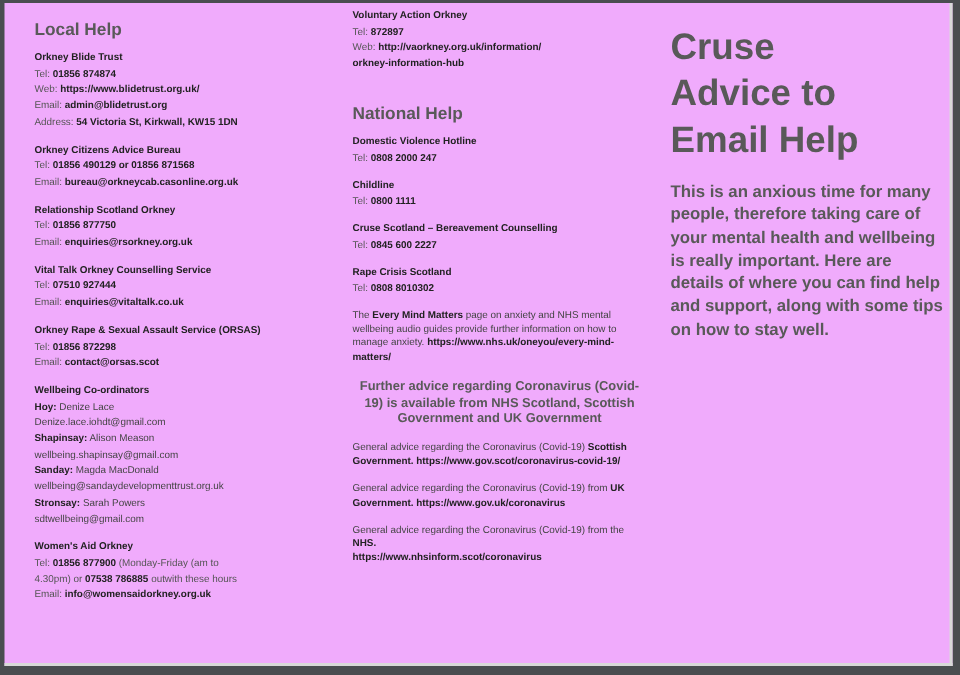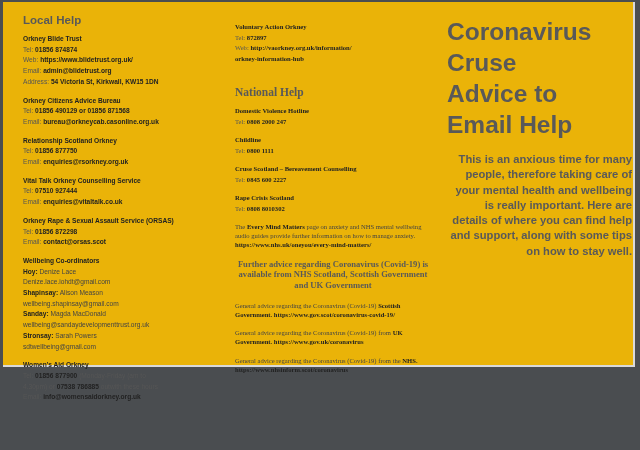--- a/index.html
+++ b/index.html
@@ -1,35 +1,35 @@
 <!DOCTYPE html>
 <html><head>
 <meta charset="utf-8">
 <style>
   html,body{margin:0;padding:0;}
   body{width:640px;height:450px;background:#4a4d50;position:relative;overflow:hidden;font-family:"Liberation Sans",sans-serif;}
-  .page{position:absolute;left:3px;top:2px;width:632px;height:365px;background:#eab308;border-right:2px solid #d9d9d9;border-bottom:2px solid #d9d9d9;box-sizing:border-box;}
+  .page{position:absolute;left:3px;top:2px;width:632px;height:442px;background:#f0abfc;border-right:2px solid #d9d9d9;border-bottom:2px solid #d9d9d9;box-sizing:border-box;}
   .col{position:absolute;top:0;}
   .col1{left:20px;top:12px;width:205px;}
-  .col2{left:232px;top:20px;width:196px;font-family:Liberation Serif, serif;}
+  .col2{left:232px;top:4px;width:196px;}
   .col3{left:444px;top:14px;width:185px;}
   .sec-h{color:#595959;font-weight:bold;font-size:11.5px;margin:0 0 8px 0;}
   .entry{font-size:6.6px;line-height:10.7px;color:#222;margin-bottom:8px;}
   .entry .name{font-weight:bold;color:#222;}
   .lbl{color:#555;font-weight:normal;}
   .val{font-weight:bold;color:#222;}
   .plain{color:#444;}
   .nh-h{margin-top:22px;}
   .nentry{font-size:6.6px;line-height:10.5px;color:#222;margin-bottom:8px;}
   .para{font-size:6.6px;line-height:9.2px;color:#444;margin-bottom:9px;}
   .para b{color:#222;}
   .further{font-size:8.6px;line-height:10.7px;font-weight:bold;color:#595959;margin-bottom:10px;text-align:center;}
   .title{font-size:24.5px;line-height:31px;font-weight:bold;color:#595959;margin:0 0 12px 0;}
   .title span{display:block;}
-  .intro{font-size:11.2px;line-height:15.3px;font-weight:bold;color:#595959;text-align:right;}
+  .intro{font-size:11.2px;line-height:15.3px;font-weight:bold;color:#595959;}
 </style>
 </head>
 <body>
 
 <div class="page">
 
   <div class="col col1">
     <div class="sec-h">Local Help</div>
 
     <div class="entry">
@@ -124,21 +124,20 @@
     <div class="para">
       <span>General advice regarding the Coronavirus (Covid-19) from </span><b>UK Government.</b><b> https://www.gov.uk/coronavirus</b>
     </div>
     <div class="para">
       <span>General advice regarding the Coronavirus (Covid-19) from the </span><b>NHS.</b><br><b> https://www.nhsinform.scot/coronavirus</b>
     </div>
   </div>
 
   <div class="col col3">
     <div class="title">
-      <span>Coronavirus</span>
       <span>Cruse</span>
       <span>Advice to</span>
       <span>Email Help</span>
     </div>
     <div class="intro">This is an anxious time for many people, therefore taking care of your mental health and wellbeing is really important. Here are details of where you can find help and support, along with some tips on how to stay well.</div>
   </div>
 
 </div>
 
 </body></html>

